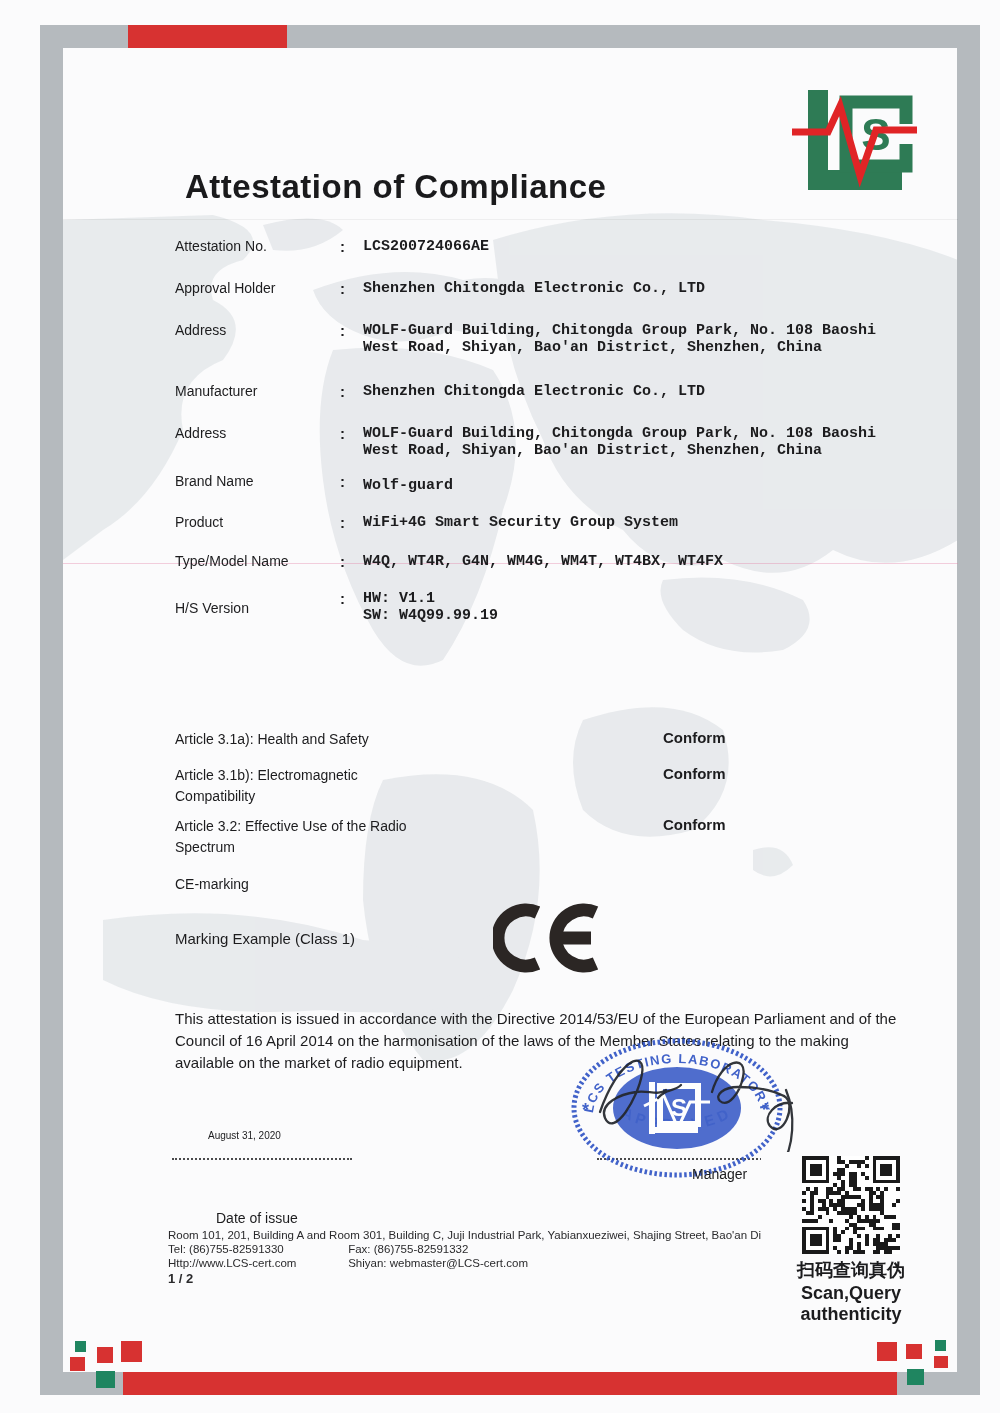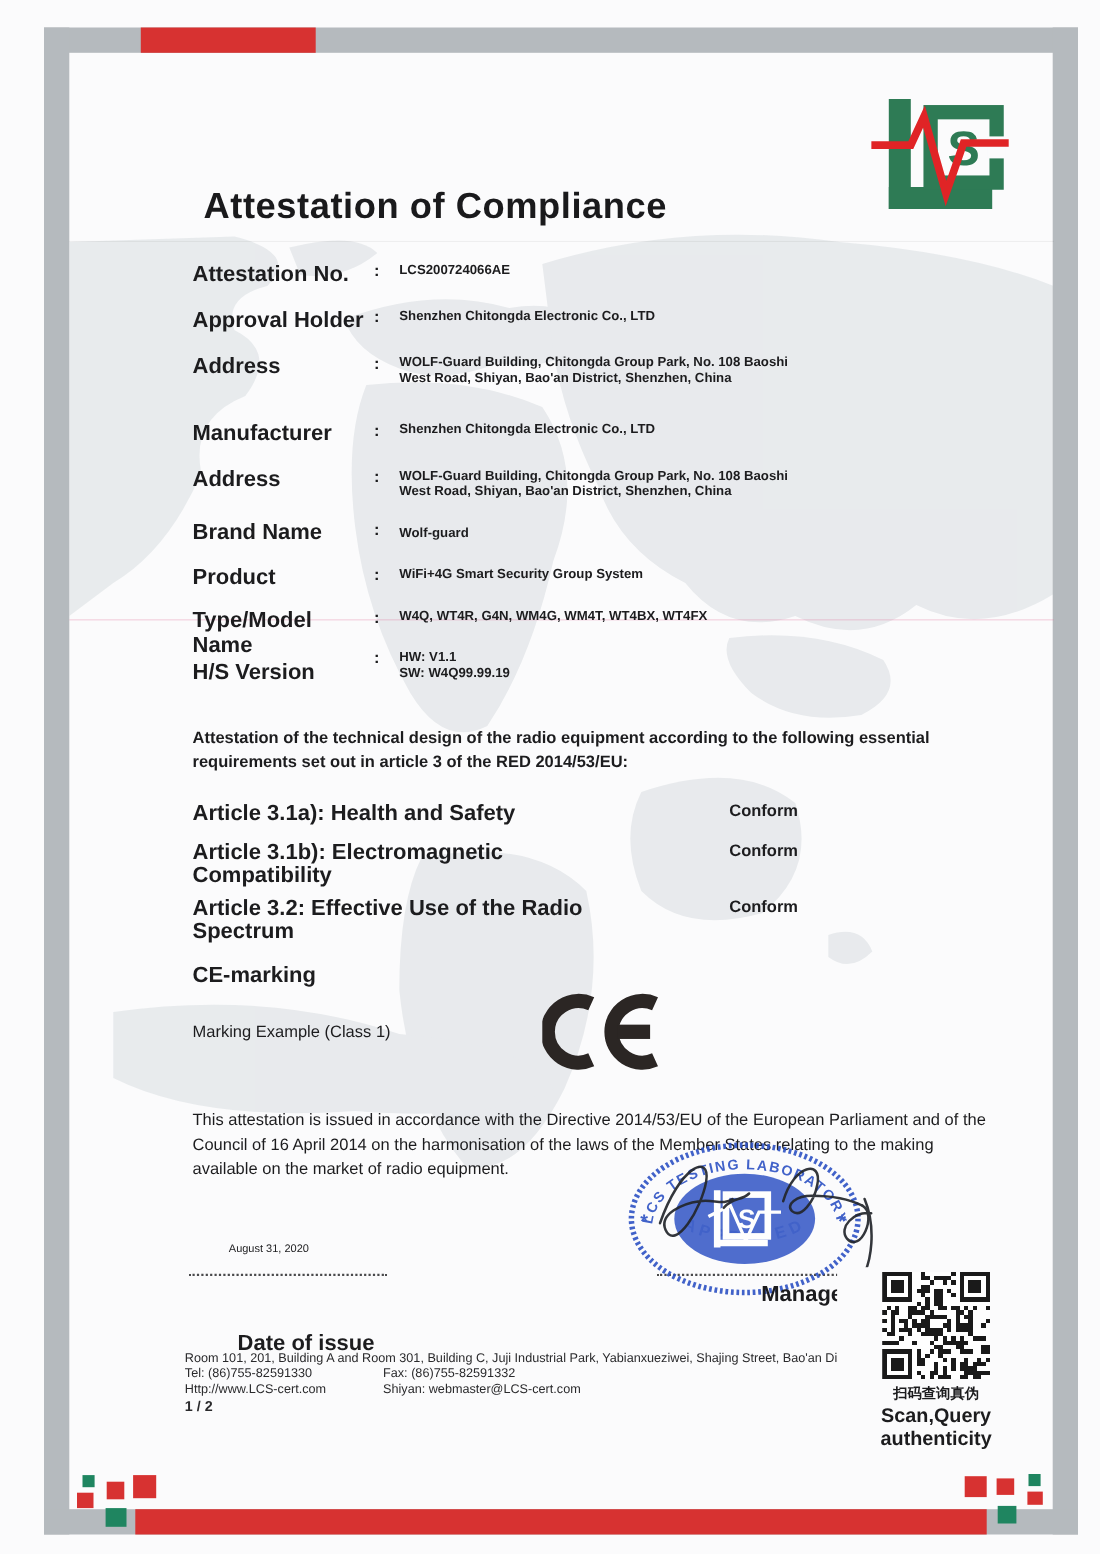--- a/index.html
+++ b/index.html
@@ -5,36 +5,36 @@
   html,body{margin:0;padding:0;background:#ffffff;}
   #page{position:relative;width:1000px;height:1413px;background:#fbfbfc;overflow:hidden;
         font-family:"Liberation Sans", sans-serif;color:#1c1c1e;}
   .abs{position:absolute;}
   .bar{position:absolute;background:#b5babe;}
   .red{background:#d73231;}
   .sq{position:absolute;}
   .sq.r{background:#d73231;}
   .sq.g{background:#1f8560;}
   .title{font-size:33px;font-weight:bold;letter-spacing:.5px;color:#1a1a1c;}
-  .lbl{font-size:20px;font-weight:bold;}
-  .val{font-size:12px;font-weight:bold;}
+  .lbl{font-size:14px;font-weight:normal;}
+  .val{font-size:15px;font-weight:bold;font-family:Liberation Mono, monospace;}
   .colon{font-size:15px;font-weight:bold;position:absolute;left:165px;top:0;}
   .row{position:absolute;left:175px;width:740px;}
   .row .l{position:absolute;left:0;top:0;width:160px;}
   .row .v{position:absolute;left:188px;top:0;width:540px;}
   .pre{white-space:pre-line;}
   .para{font-size:15px;line-height:22px;}
   .bold{font-weight:bold;}
   .art .l{width:400px;}
   .art .s{position:absolute;left:488px;top:0;font-weight:bold;font-size:15px;}
   .dash{position:absolute;border-top:2px dotted #4a4a4c;height:0;}
   .footer{font-size:11.5px;line-height:14px;color:#2a2a2c;white-space:nowrap;}
   .pagenum{font-size:13px;font-weight:bold;margin-top:2px;}
   .qrblock{position:absolute;left:761px;top:1152px;width:180px;background:#fbfbfc;text-align:center;z-index:5;}
-  .qrcap1{font-size:13px;font-weight:bold;margin-top:4px;}
+  .qrcap1{font-size:18px;font-weight:bold;margin-top:4px;}
   .qrcap2{font-size:18px;font-weight:bold;margin-top:1px;}
   .faintline{position:absolute;left:63px;width:895px;height:1px;}
   svg{display:block;}
 </style>
 </head>
 <body>
 
 <div id="page">
 
   <svg class="abs" style="left:63px;top:200px;z-index:0;" width="895" height="900" viewBox="0 0 895 900">
@@ -126,21 +126,20 @@
     <span class="colon">:</span>
     <span class="v val">W4Q, WT4R, G4N, WM4G, WM4T, WT4BX, WT4FX</span>
   </div>
   <div class="row" style="top:590px;">
     <span class="l lbl" style="top:10px;">H/S Version</span>
     <span class="colon">:</span>
     <span class="v val pre">HW: V1.1
 SW: W4Q99.99.19</span>
   </div>
 
-  <div class="abs para bold" style="left:175px;top:660px;width:730px;z-index:1;">Attestation of the technical design of the radio equipment according to the following essential requirements set out in article 3 of the RED 2014/53/EU:</div>
 
   <div class="row art" style="top:729px;">
     <span class="l lbl pre" style="line-height:21px;">Article 3.1a): Health and Safety</span>
     <span class="s">Conform</span>
   </div>
   <div class="row art" style="top:765px;">
     <span class="l lbl pre" style="line-height:21px;">Article 3.1b): Electromagnetic
 Compatibility</span>
     <span class="s">Conform</span>
   </div>

